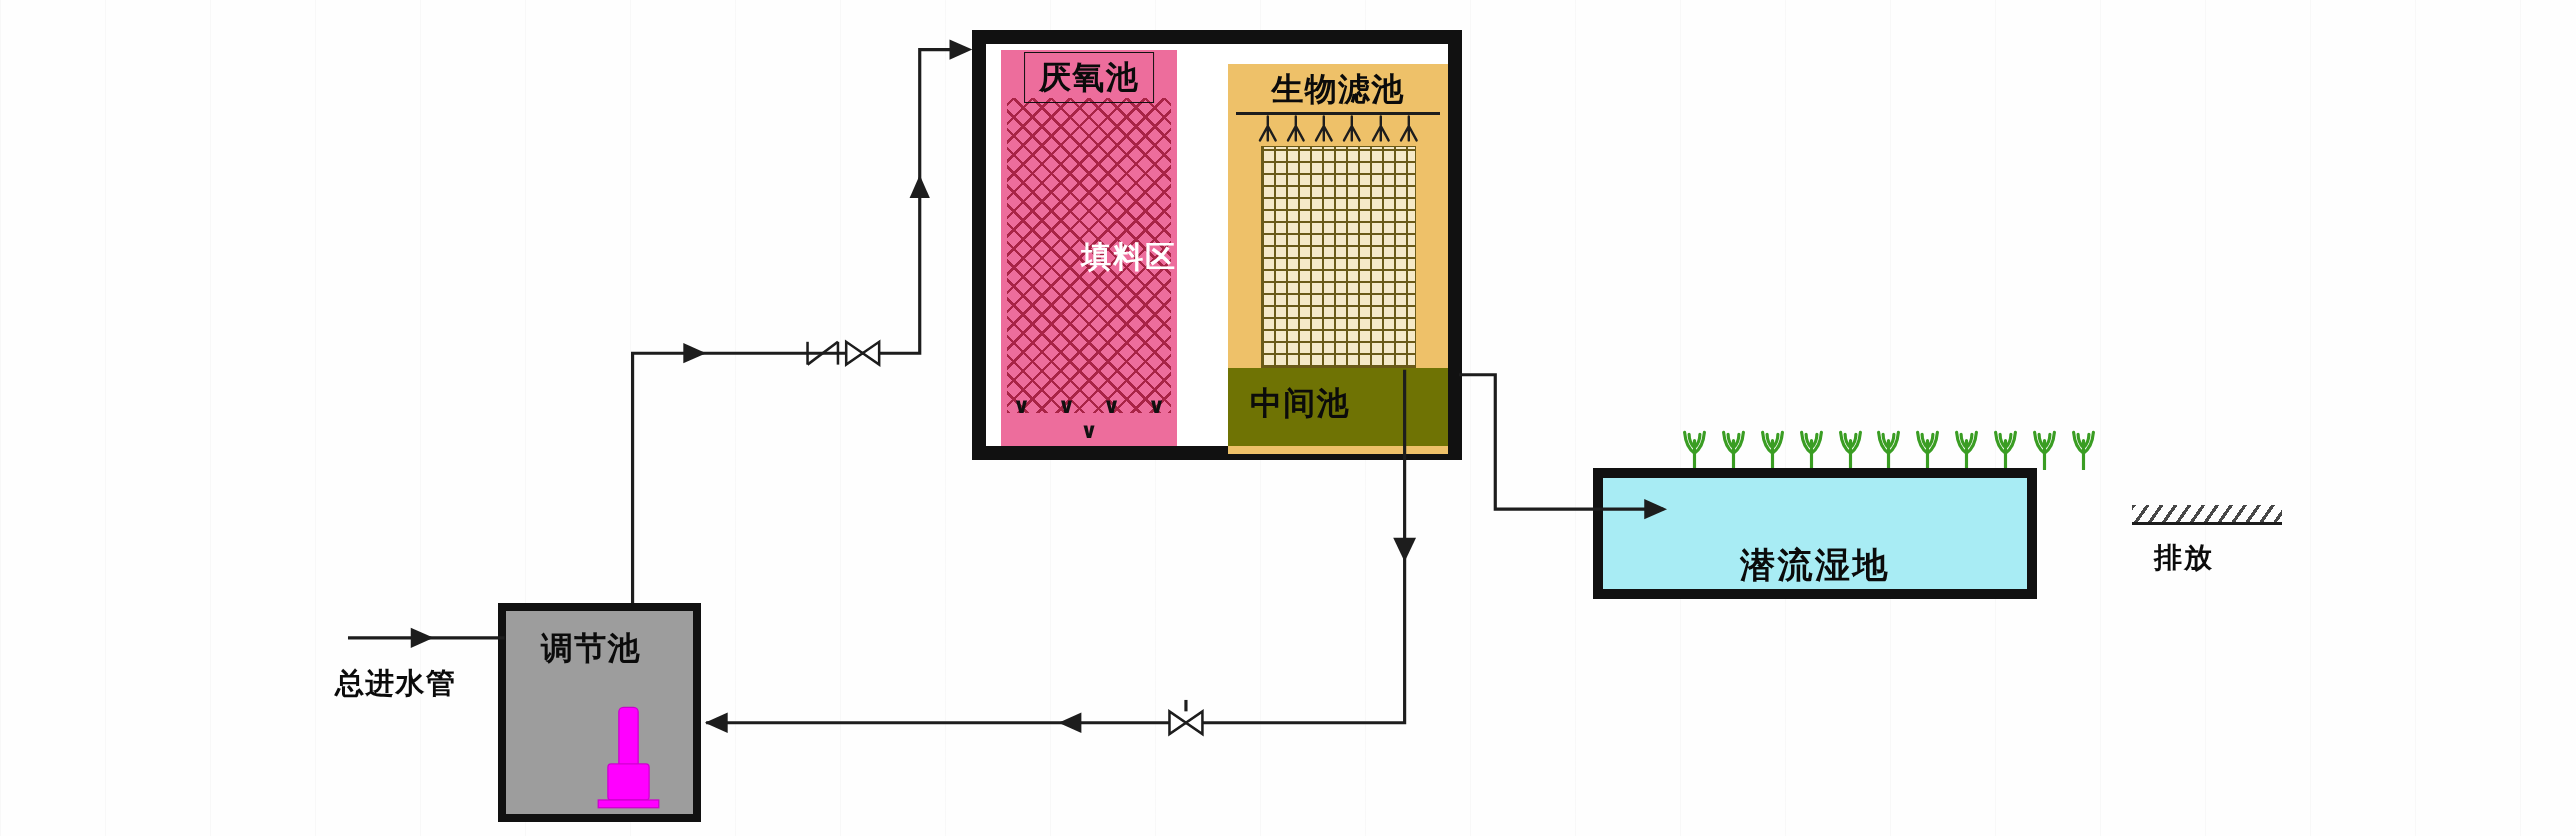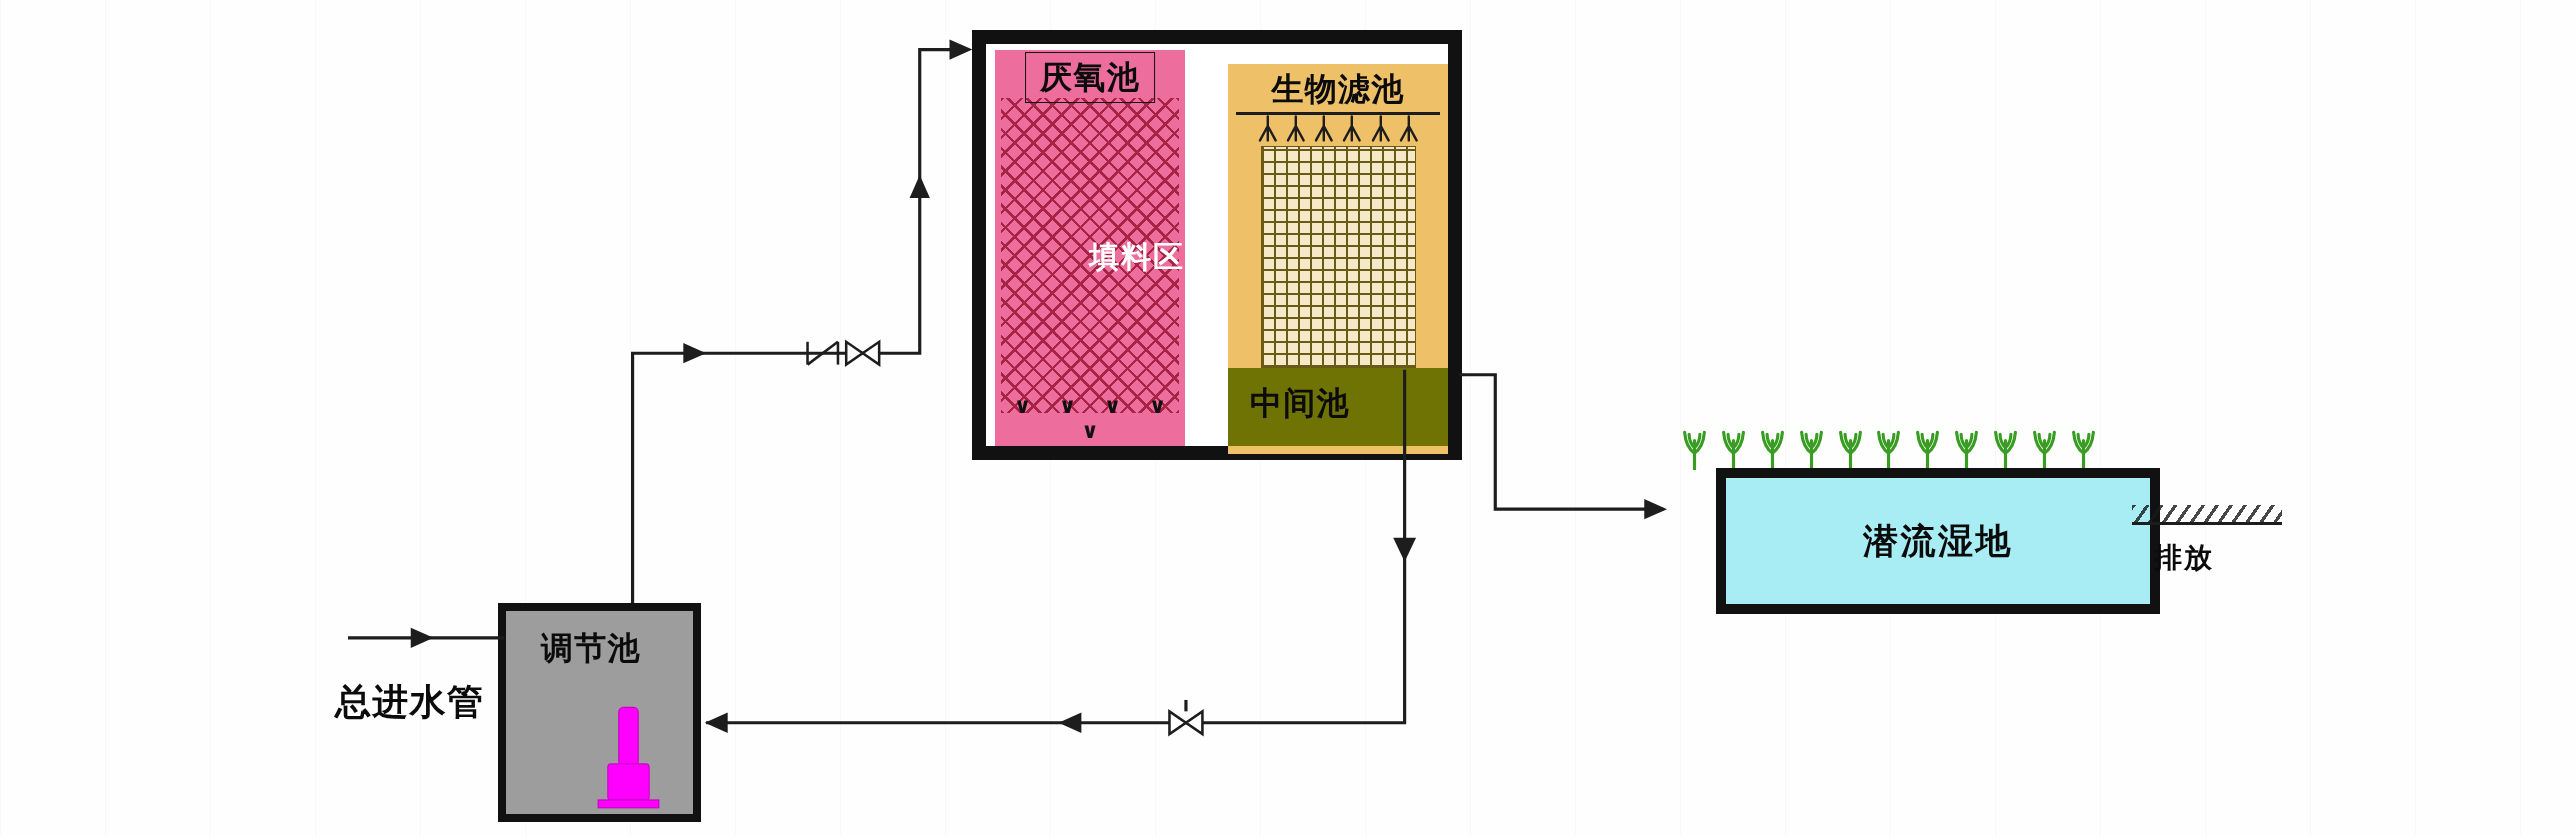--- a/index.html
+++ b/index.html
@@ -11,21 +11,21 @@
   body{font-family:"DejaVu Sans",sans-serif;background:#fff;}
   #canvas{
     position:relative;width:2576px;height:837px;overflow:hidden;background:#fefefe;
     background-image:repeating-linear-gradient(90deg, rgba(0,0,0,0.025) 0 1.3px, transparent 1.3px 105px);
   }
   .abs{position:absolute}
   .tank-label{font-size:32px;font-weight:700;color:#0b0b0b;letter-spacing:1.3px;white-space:nowrap}
 
   
   #treatment-box{left:972px;top:30px;width:490px;height:430px;border:14px solid #111;background:#fff}
-  #anaerobic{position:absolute;left:9px;top:5.7px;width:190px;height:396px;background:var(--pink)}
+  #anaerobic{position:absolute;left:15px;top:5.7px;width:176px;height:396px;background:var(--pink)}
   #anaerobic-label{position:absolute;left:50%;top:2.5px;transform:translateX(-50%);padding:2.5px 14px;border:1.9px solid #111;z-index:3}
   #packing{position:absolute;left:6.3px;right:6.3px;top:48px;bottom:33px;z-index:1;
     background-color:var(--pink);
     background-image:
       repeating-linear-gradient(45deg, var(--pink_hatch) 0 2.5px, transparent 2.5px 13.3px),
       repeating-linear-gradient(-45deg, var(--pink_hatch) 0 2.5px, transparent 2.5px 13.3px);}
   #packing-label{position:absolute;left:0;top:187px;width:100%;text-align:right;color:#fff;font-size:30px;font-weight:700;letter-spacing:1.9px;z-index:2}
   #anaerobic-bottom{position:absolute;left:0;bottom:2.5px;width:100%;text-align:center;color:#111;font-size:21.6px;font-weight:700;word-spacing:20px;z-index:2}
 
   #biofilter{position:absolute;left:242px;top:20px;right:0;height:390px;background:var(--orange)}
@@ -43,24 +43,24 @@
   #intermediate{position:absolute;left:242px;right:0;top:324px;bottom:0;background:var(--olive)}
   #intermediate-label{position:absolute;left:22px;top:14px}
 
   
   #regulating{left:498px;top:603px;width:203px;height:219px;border:8.2px solid #111;background:var(--gray)}
   #regulating-label{position:absolute;left:35px;top:16px}
   #pump{position:absolute;left:87px;top:95px;width:71px;height:103px}
   #pump rect{fill:var(--magenta);stroke:#cf00cf;stroke-width:2}
 
   
-  #inlet-label{left:335px;top:678px;font-size:36px;font-weight:700;color:#0b0b0b;letter-spacing:1.3px}
-
-  
-  #wetland{left:1716px;top:468px;width:444px;height:146px;border:10px solid #111;background:var(--cyan);display:flex;align-items:center;justify-content:center}
+  #inlet-label{left:335px;top:664px;font-size:29px;font-weight:700;color:#0b0b0b;letter-spacing:1.3px}
+
+  
+  #wetland{left:1593px;top:468px;width:444px;height:131px;border:10px solid #111;background:var(--cyan);display:flex;align-items:flex-end;justify-content:center}
   #wetland-label{font-size:35px;font-weight:700;color:#0b0b0b;letter-spacing:2.5px}
   #plants{left:1681px;top:427px;width:416px;height:43px;display:flex;justify-content:space-between;align-items:flex-end}
   .plant{width:27px;height:41px}
   .plant path{stroke:var(--plant);stroke-width:3.5;fill:none;stroke-linecap:round}
 
   
   #ground-hatch{left:2132px;top:505px;width:150px;height:20px;border-bottom:3.8px solid var(--line);
     background:repeating-linear-gradient(125deg, rgba(25,25,25,.8) 0 3.2px, transparent 3.2px 11.4px);}
   #discharge-label{left:2154px;top:539px;font-size:28px;font-weight:700;color:#0b0b0b;letter-spacing:1.9px}
 

